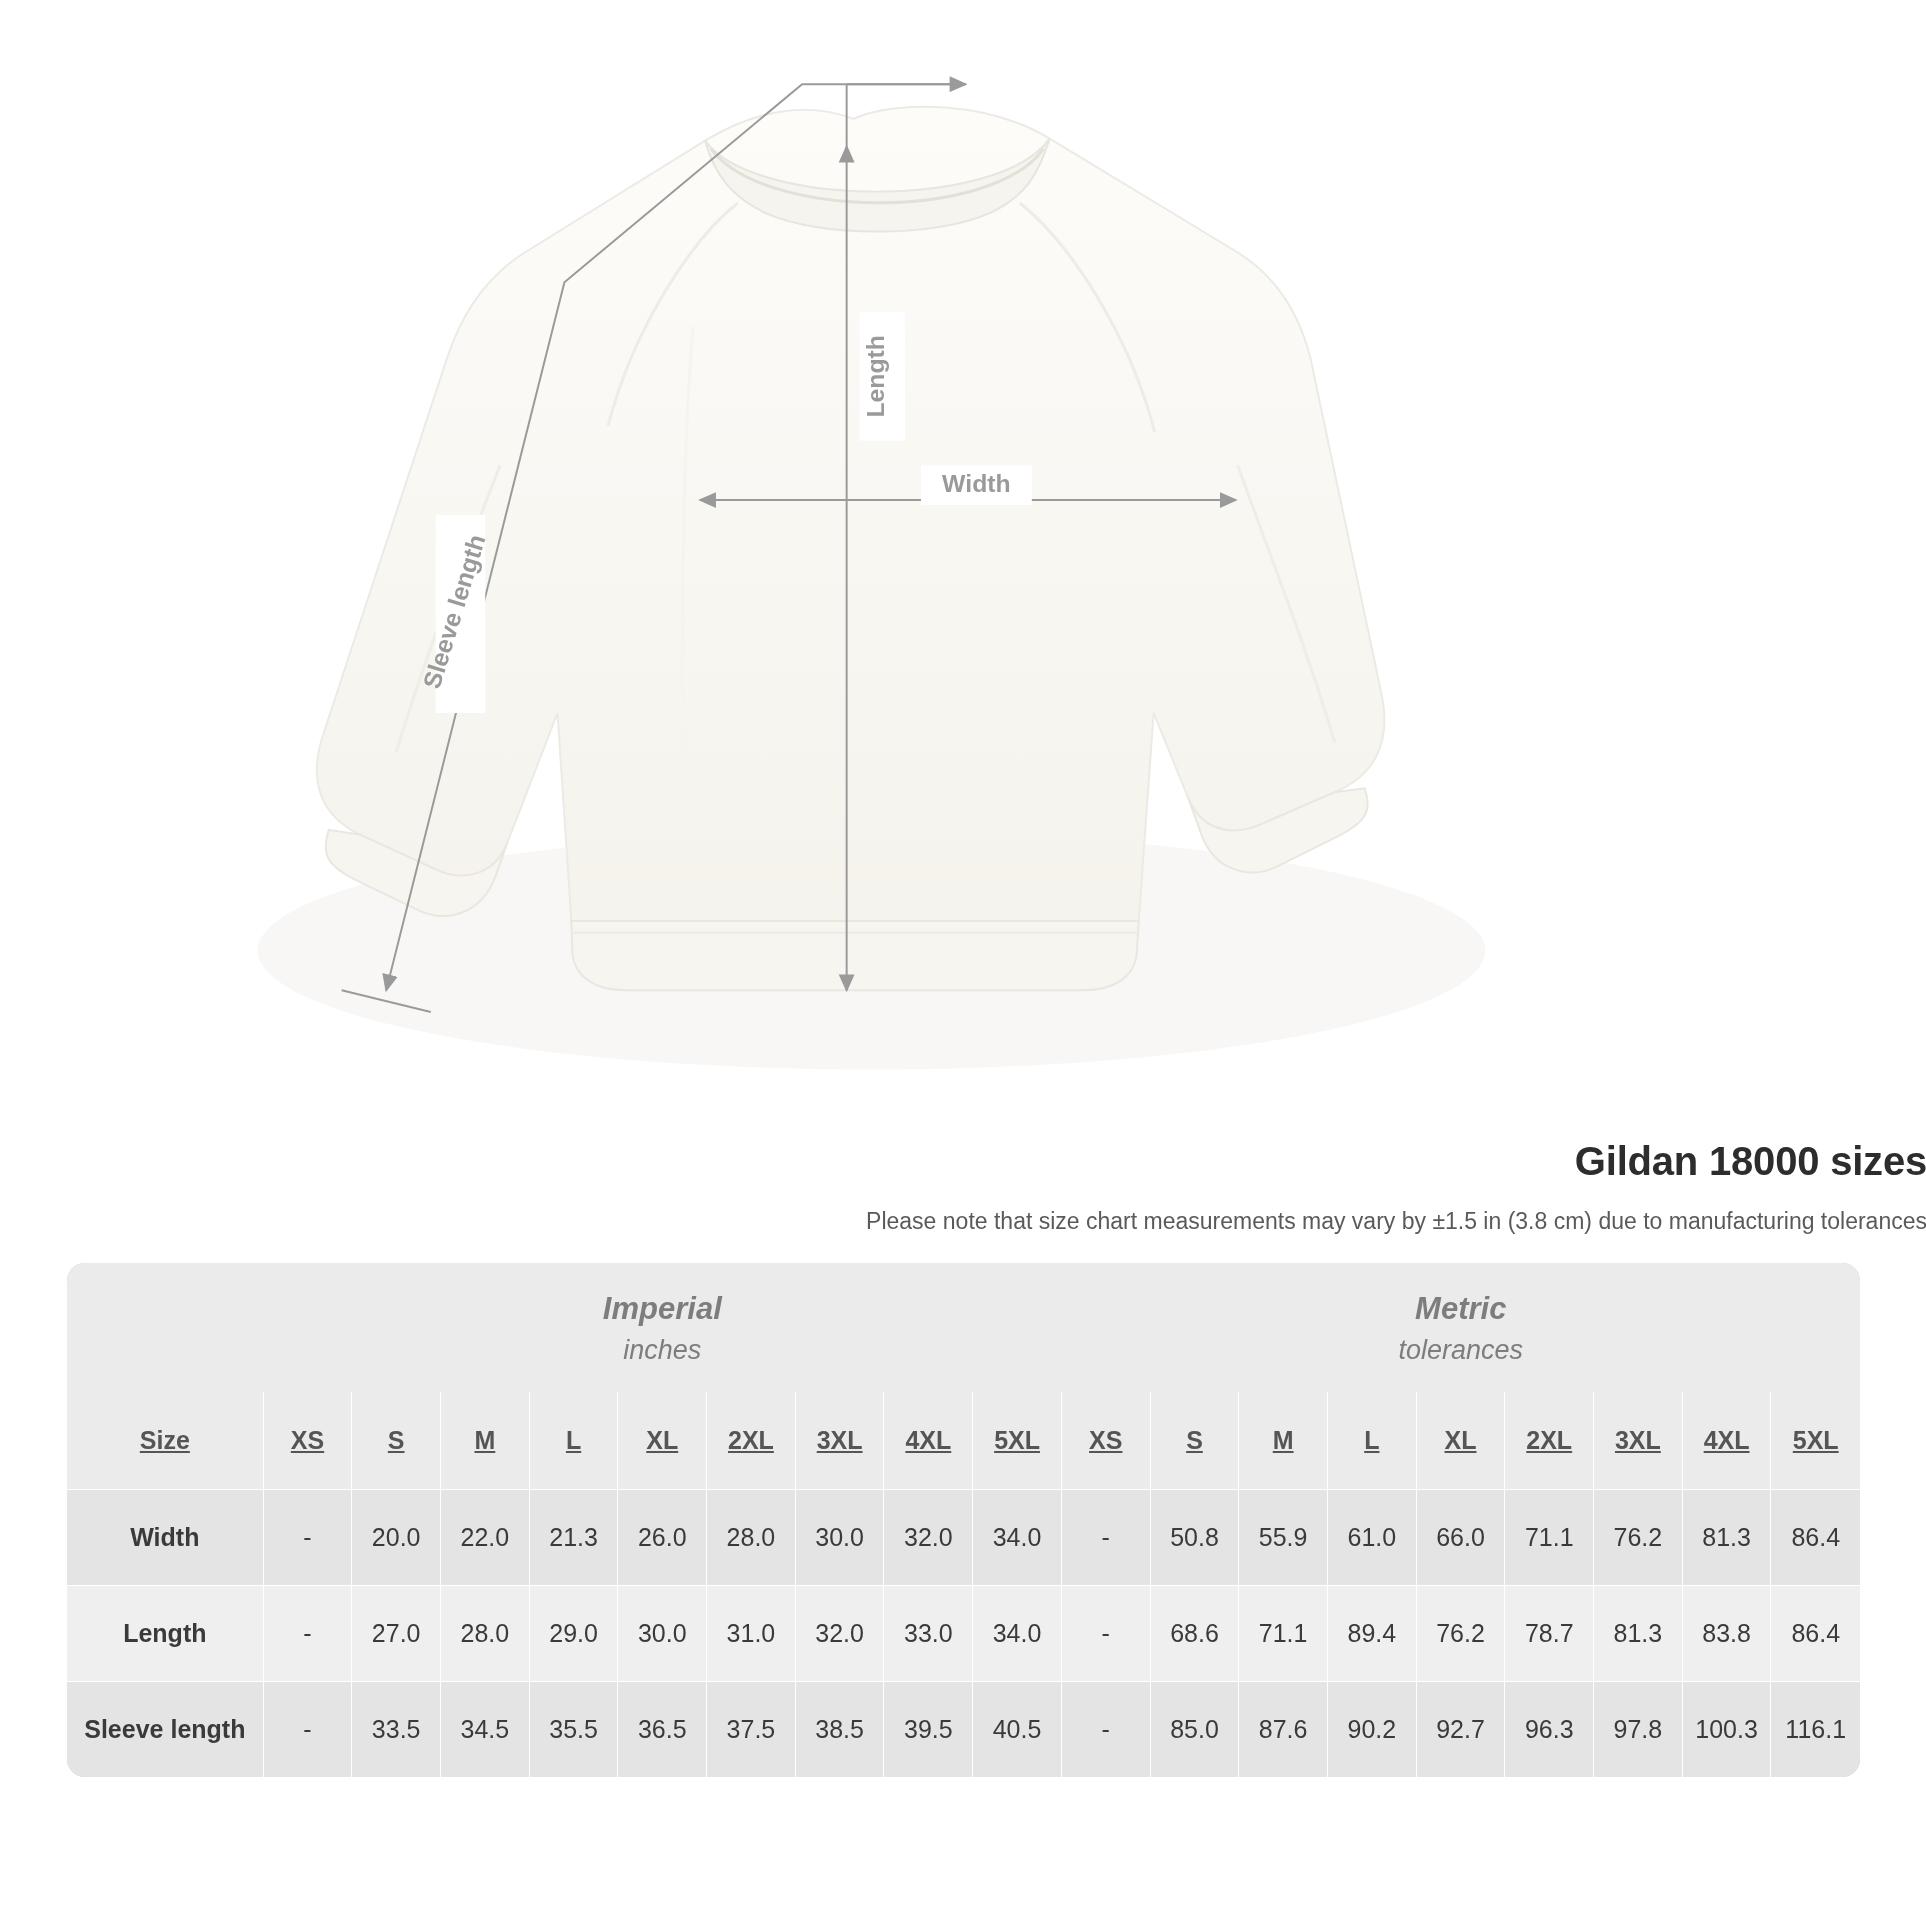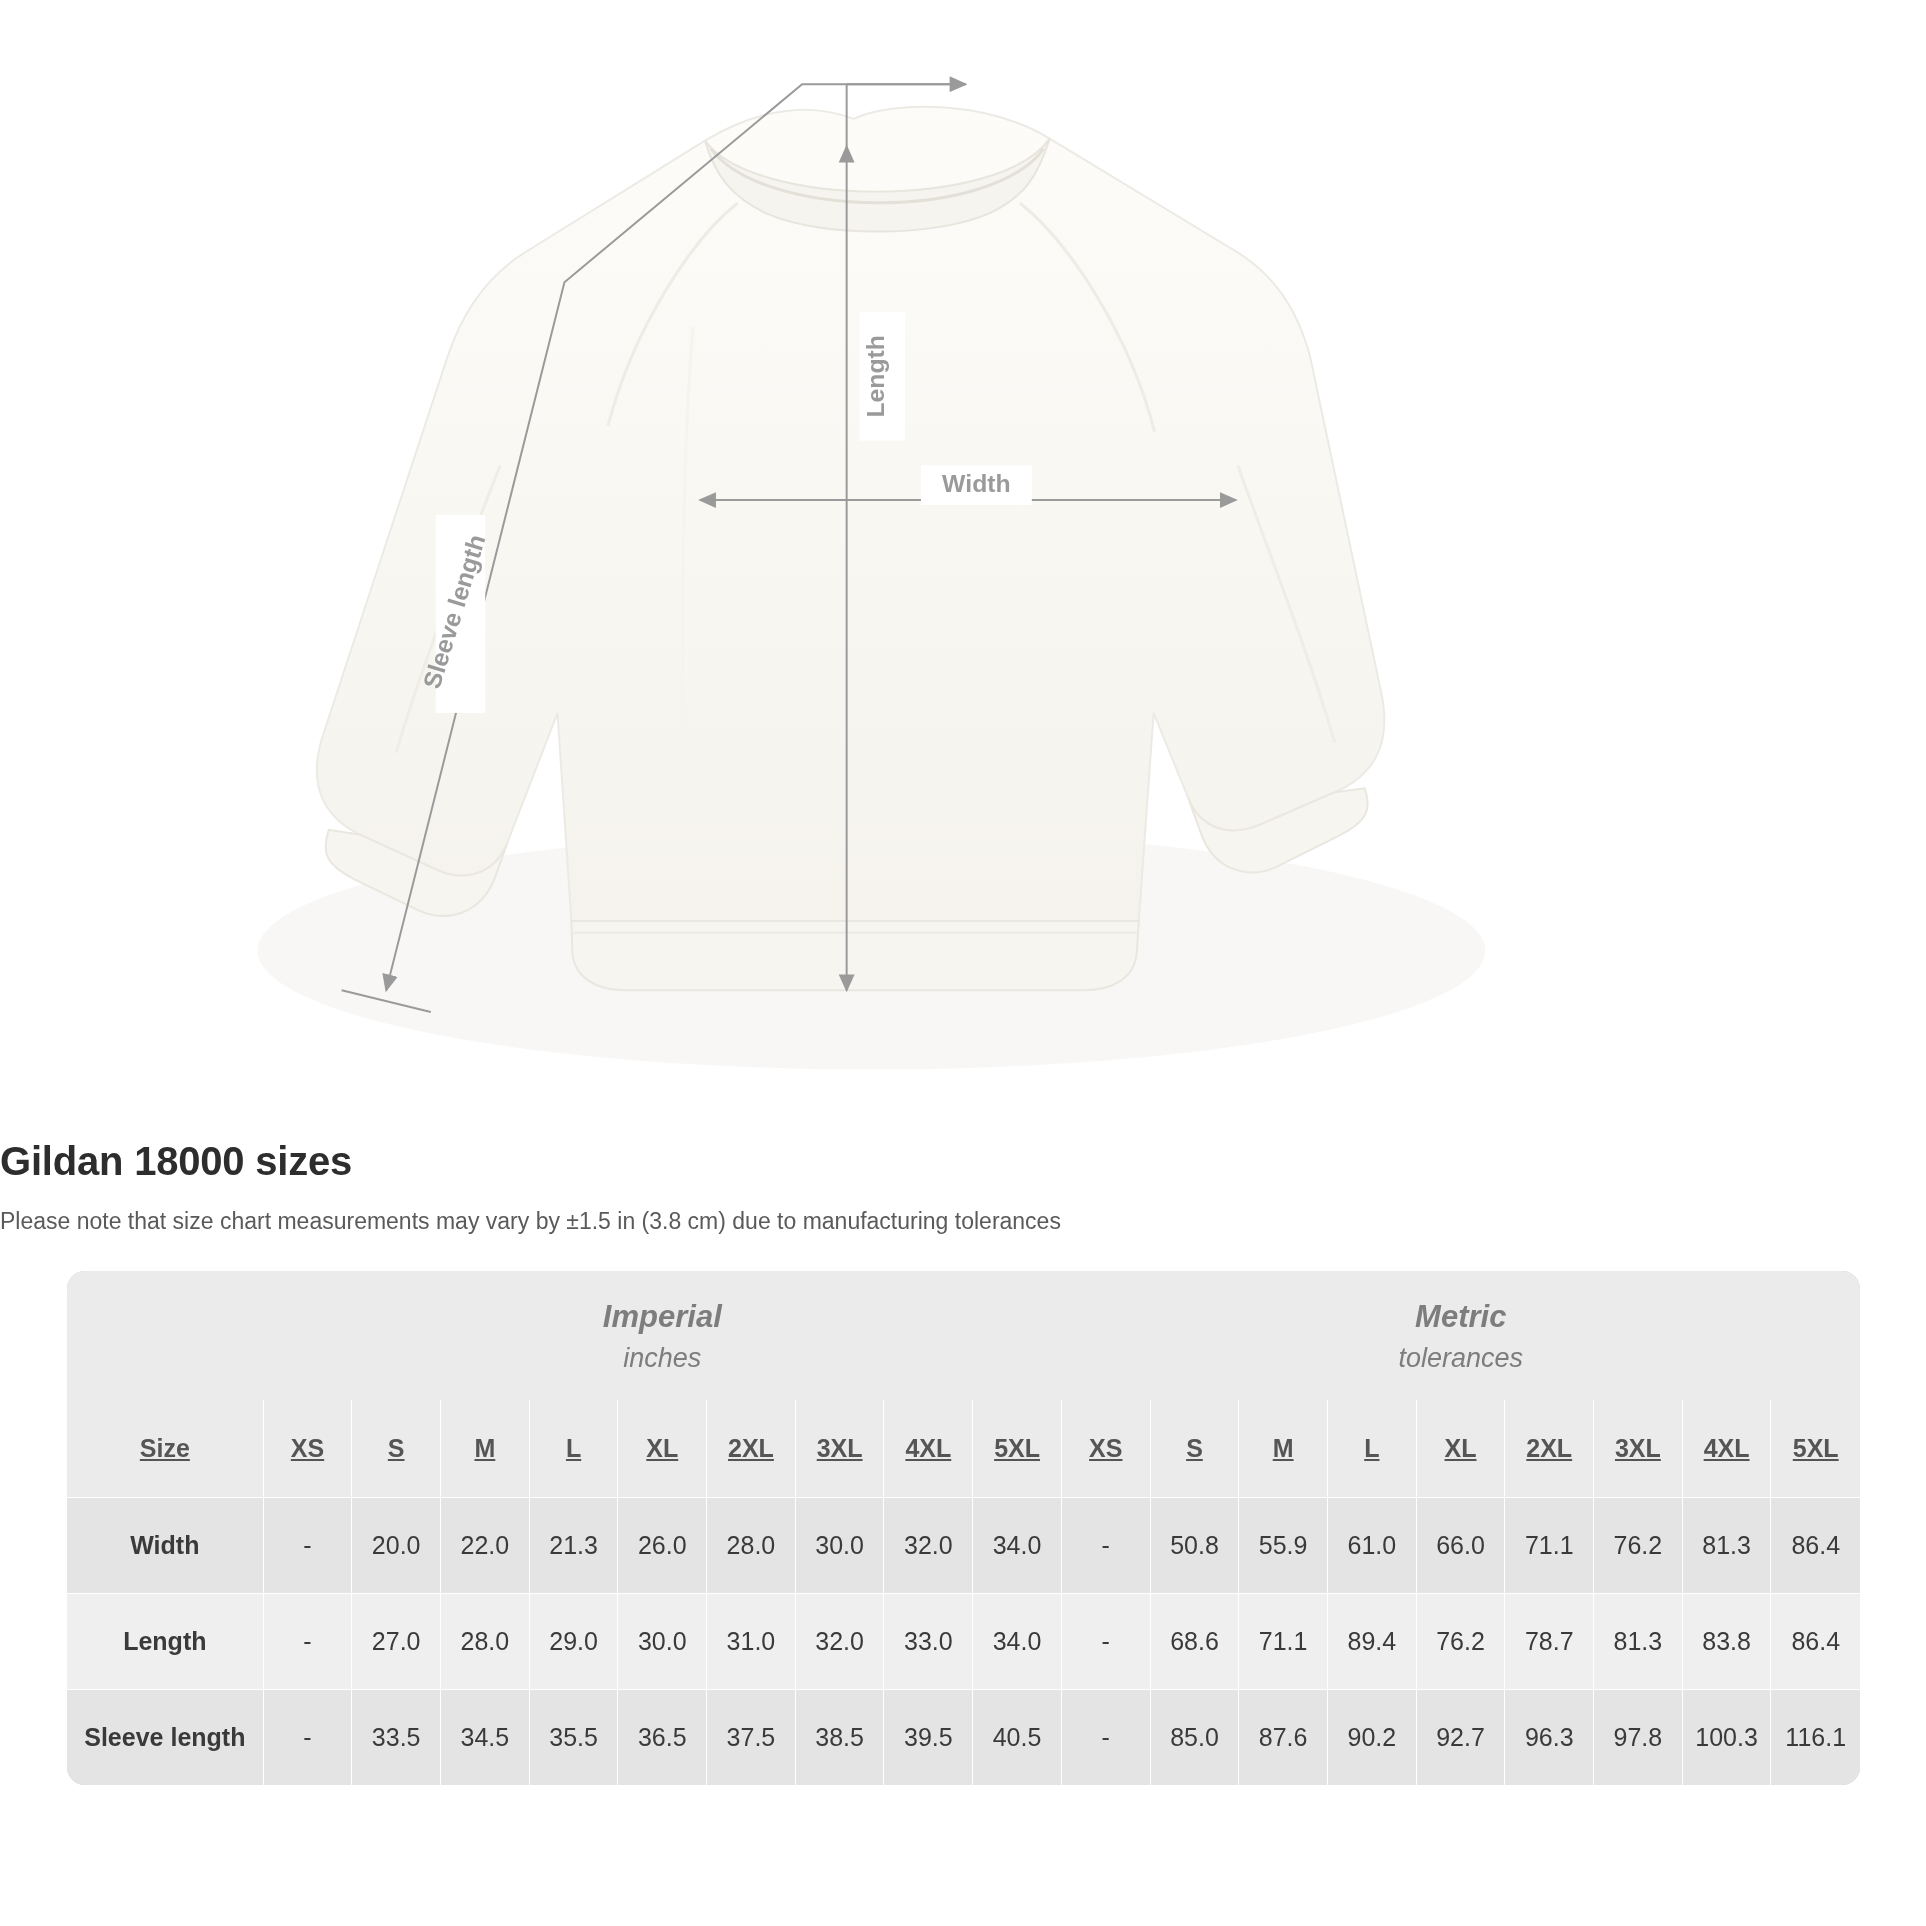--- a/index.html
+++ b/index.html
@@ -28,38 +28,39 @@
     height: 1119px;
   }
   .garment-svg {
     position: absolute;
     left: 0;
     top: 0;
   }
 
   
   .title-block {
-    text-align: left;
+    text-align: right;
     margin-top: 20px;
+    padding-left: 44px;
   }
   .chart-title {
     font-size: 40px;
     font-weight: bold;
     color: #2d2d2d;
     letter-spacing: -0.2px;
   }
   .chart-note {
     margin-top: 24px;
     font-size: 23px;
     color: #5a5a5a;
   }
 
   
   .table-wrap {
-    margin: 36px 67px 0 67px;
+    margin: 28px 67px 0 67px;
     border-radius: 18px;
     overflow: hidden;
     background: #f0abfc;
   }
   table.size-table {
     width: 100%;
     border-collapse: collapse;
     table-layout: fixed;
   }
   table.size-table td, table.size-table th {

